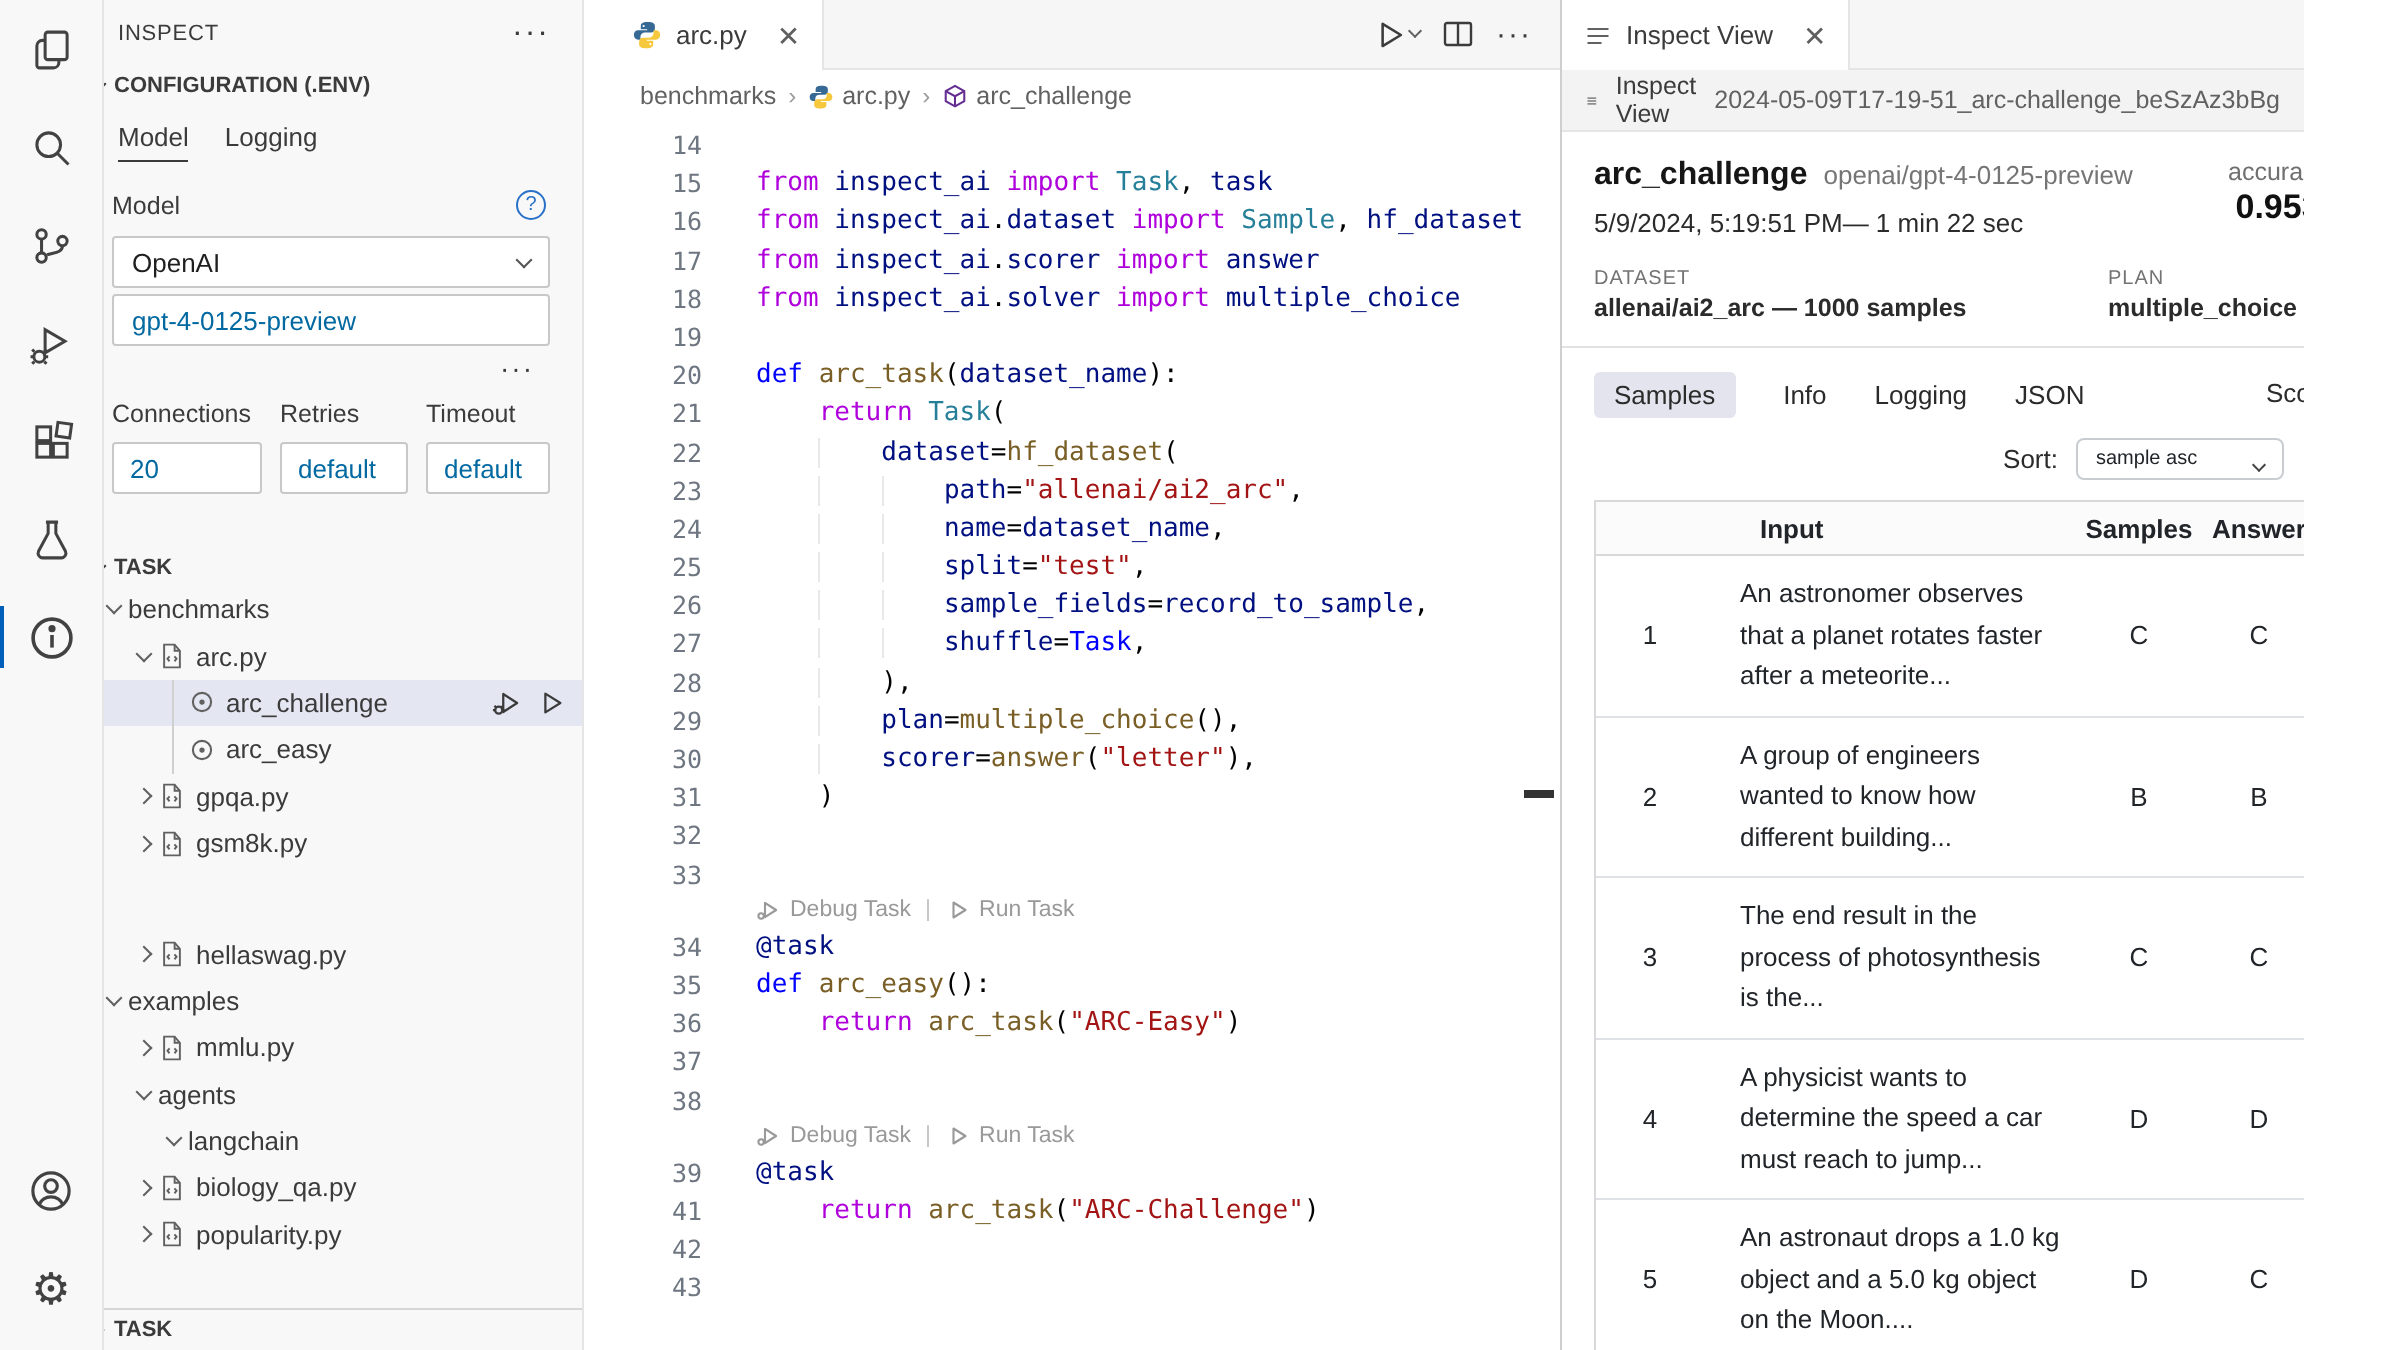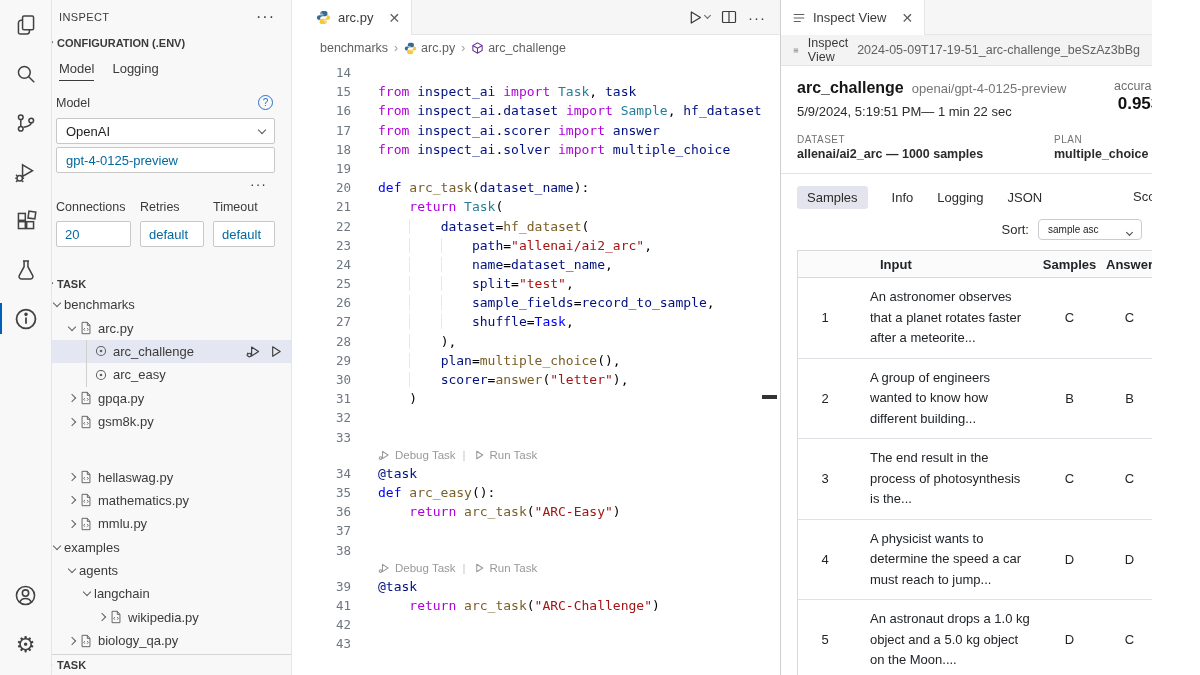--- a/index.html
+++ b/index.html
@@ -333,70 +333,48 @@
         <span class="tch">
           <span class="chev right gray"></span>
         </span>
         <svg class="ticon" width="14" height="14" viewBox="0 0 16 16" style="stroke:#616161;fill:none;stroke-width:1.1;">
           <path d="M9.5 1.5H3.5v13h9V5z"></path>
           <path d="M9.5 1.5V5h3"></path>
           <path d="M6.6 8.2 5.4 9.6l1.2 1.4M9.4 8.2l1.2 1.4-1.2 1.4"></path>
         </svg>
         <span>hellaswag.py</span>
       </div>
+      <div class="trow" style="padding-left: 10px;">
+        <span class="tch">
+          <span class="chev down gray"></span>
+        </span>
+        <span>examples</span>
+      </div>
       <div class="trow" style="padding-left: 25px;">
         <span class="tch">
           <span class="chev right gray"></span>
         </span>
         <svg class="ticon" width="14" height="14" viewBox="0 0 16 16" style="stroke:#616161;fill:none;stroke-width:1.1;">
           <path d="M9.5 1.5H3.5v13h9V5z"></path>
           <path d="M9.5 1.5V5h3"></path>
           <path d="M6.6 8.2 5.4 9.6l1.2 1.4M9.4 8.2l1.2 1.4-1.2 1.4"></path>
         </svg>
-        <span>mathematics.py</span>
+        <span>mmlu.py</span>
       </div>
       <div class="trow" style="padding-left: 25px;">
         <span class="tch">
-          <span class="chev right gray"></span>
-        </span>
-        <svg class="ticon" width="14" height="14" viewBox="0 0 16 16" style="stroke:#616161;fill:none;stroke-width:1.1;">
-          <path d="M9.5 1.5H3.5v13h9V5z"></path>
-          <path d="M9.5 1.5V5h3"></path>
-          <path d="M6.6 8.2 5.4 9.6l1.2 1.4M9.4 8.2l1.2 1.4-1.2 1.4"></path>
-        </svg>
-        <span>mmlu.py</span>
-      </div>
-      <div class="trow" style="padding-left: 10px;">
-        <span class="tch">
           <span class="chev down gray"></span>
         </span>
-        <span>examples</span>
-      </div>
-      <div class="trow" style="padding-left: 25px;">
+        <span>agents</span>
+      </div>
+      <div class="trow" style="padding-left: 40px;">
         <span class="tch">
           <span class="chev down gray"></span>
         </span>
-        <span>agents</span>
-      </div>
-      <div class="trow" style="padding-left: 40px;">
-        <span class="tch">
-          <span class="chev down gray"></span>
-        </span>
         <span>langchain</span>
-      </div>
-      <div class="trow" style="padding-left: 55px;">
-        <span class="tch">
-          <span class="chev right gray"></span>
-        </span>
-        <svg class="ticon" width="14" height="14" viewBox="0 0 16 16" style="stroke:#616161;fill:none;stroke-width:1.1;">
-          <path d="M9.5 1.5H3.5v13h9V5z"></path>
-          <path d="M9.5 1.5V5h3"></path>
-          <path d="M6.6 8.2 5.4 9.6l1.2 1.4M9.4 8.2l1.2 1.4-1.2 1.4"></path>
-        </svg>
-        <span>wikipedia.py</span>
       </div>
       <div class="trow" style="padding-left: 25px;">
         <span class="tch">
           <span class="chev right gray"></span>
         </span>
         <svg class="ticon" width="14" height="14" viewBox="0 0 16 16" style="stroke:#616161;fill:none;stroke-width:1.1;">
           <path d="M9.5 1.5H3.5v13h9V5z"></path>
           <path d="M9.5 1.5V5h3"></path>
           <path d="M6.6 8.2 5.4 9.6l1.2 1.4M9.4 8.2l1.2 1.4-1.2 1.4"></path>
         </svg>

